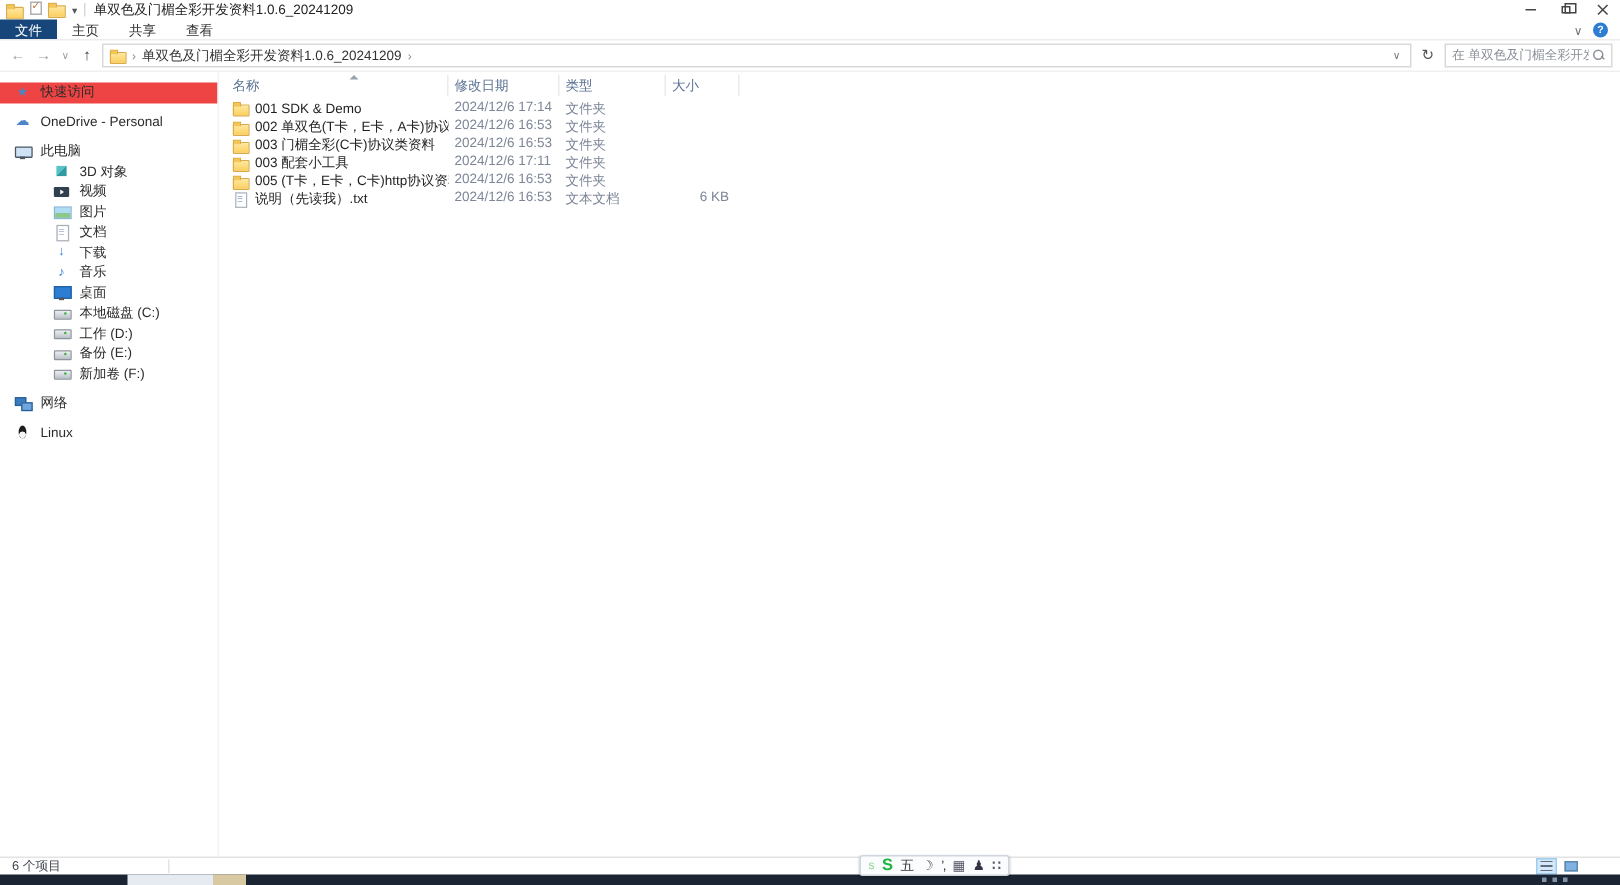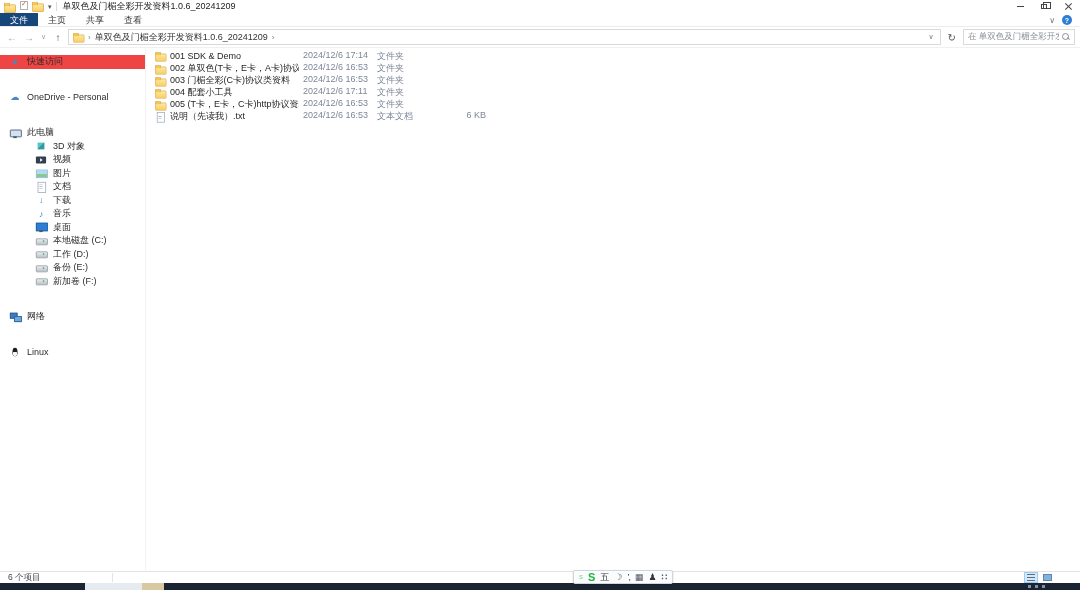--- a/index.html
+++ b/index.html
@@ -102,21 +102,21 @@
   .mag { position:relative; width:8px; height:8px; }
   .mag::before { content:""; position:absolute; left:0; top:0; width:5px; height:5px; border:1px solid #8a8f98; border-radius:50%; }
   .mag::after { content:""; position:absolute; left:5px; top:5px; width:3px; height:1px; background:#8a8f98; transform:rotate(45deg); }
 
   
   .main { position:absolute; top:48px; left:0; right:0; bottom:19px; display:flex; background:#fff; }
 
   .sidebar { width:146px; padding-top:7px; font-size:9px; border-right:1px solid #f3f3f3; overflow:hidden; }
   .sb-item { display:flex; align-items:center; height:13.5px; padding-left:9px; gap:6px; color:#2b2b2b; white-space:nowrap; }
   .sb-item.indent-1 { padding-left:35px; }
-  .sb-item.gap-before { margin-top:22px; }
+  .sb-item.gap-before { margin-top:6px; }
   .sb-item.selected { background:#ef4444; }
   .sb-item .icon { transform:scale(.85); }
 
   .filelist { flex:1; padding-left:5px; position:relative; overflow:hidden; }
   .cols { display:flex; height:14px; align-items:stretch; color:#5b7293; font-size:9px; margin-top:2px; position:relative; }
   .col { padding-left:4px; display:flex; align-items:center; border-right:1px solid #ebebeb; }
   .col-name { width:148px; }
   .col-date { width:74px; }
   .col-type { width:71px; }
   .col-size { width:49px; }
@@ -302,20 +302,27 @@
           <span>网络</span>
         </div>
 
         <div class="sb-item gap-before">
           <span class="icon icon-linux"></span>
           <span>Linux</span>
         </div>
       </div>
 
     <div class="filelist">
+      <div class="cols">
+        <span class="sort-caret"></span>
+        <span class="col col-name">名称</span>
+        <span class="col col-date">修改日期</span>
+        <span class="col col-type">类型</span>
+        <span class="col col-size">大小</span>
+      </div>
       <div class="rows">
 
           <div class="row">
             <span class="cell-name">
               <span class="icon icon-folder"></span>
               <span>001 SDK &amp; Demo</span>
             </span>
             <span class="cell-date">2024/12/6 17:14</span>
             <span class="cell-type">文件夹</span>
             <span class="cell-size"></span>
@@ -337,21 +344,21 @@
               <span>003 门楣全彩(C卡)协议类资料</span>
             </span>
             <span class="cell-date">2024/12/6 16:53</span>
             <span class="cell-type">文件夹</span>
             <span class="cell-size"></span>
           </div>
 
           <div class="row">
             <span class="cell-name">
               <span class="icon icon-folder"></span>
-              <span>004 配套小工具</span>
+              <span>003 配套小工具</span>
             </span>
             <span class="cell-date">2024/12/6 17:11</span>
             <span class="cell-type">文件夹</span>
             <span class="cell-size"></span>
           </div>
 
           <div class="row">
             <span class="cell-name">
               <span class="icon icon-folder"></span>
               <span>005 (T卡，E卡，C卡)http协议资料</span>

